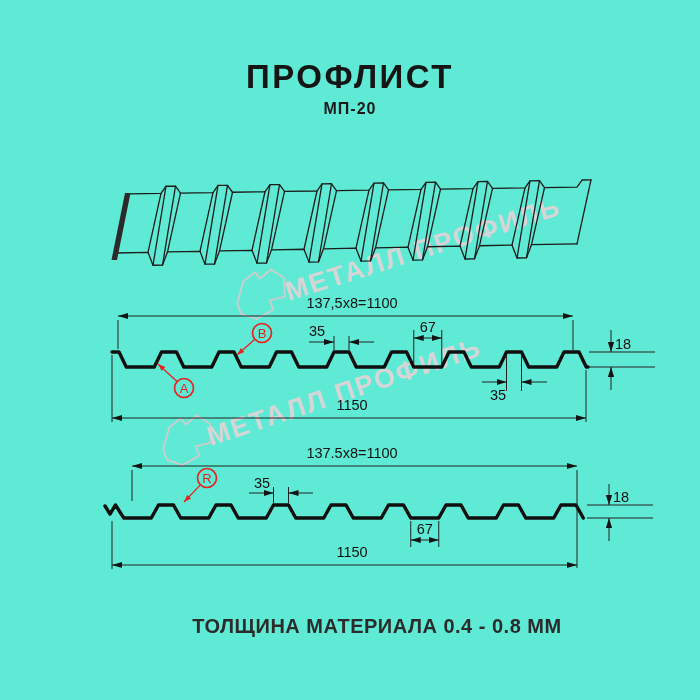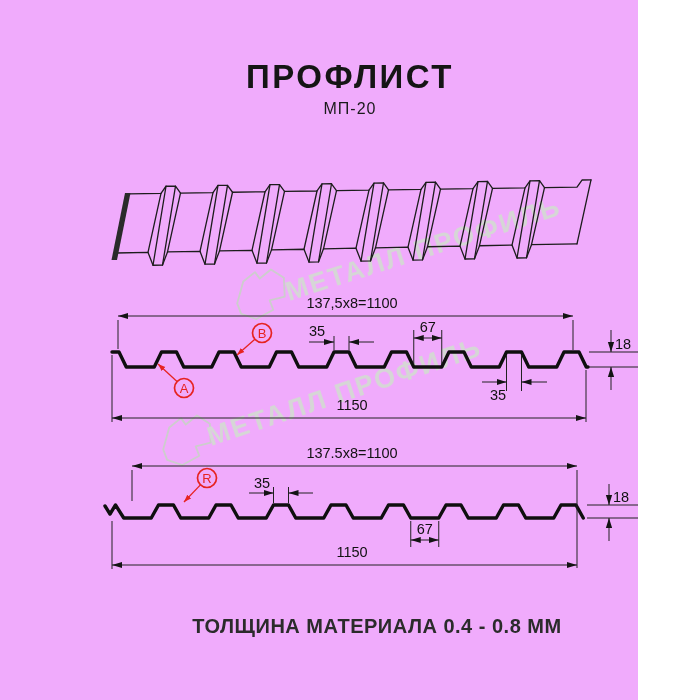--- a/index.html
+++ b/index.html
@@ -1,21 +1,21 @@
 <!DOCTYPE html>
 <html><head>
 <meta charset="utf-8">
 <style>
   html,body{margin:0;padding:0;background:#ffffff;}
-  .page{position:relative;width:638px;height:700px;background:#f0abfc;overflow:hidden;
+  .page{position:relative;width:700px;height:700px;background:#5eead4;overflow:hidden;
         font-family:"Liberation Sans",sans-serif;}
   .title{position:absolute;top:58px;left:0;width:700px;text-align:center;
          font-size:33px;font-weight:bold;letter-spacing:2.5px;color:#151515;}
   .subtitle{position:absolute;top:100px;left:0;width:700px;text-align:center;
-         font-size:16px;font-weight:normal;letter-spacing:1px;color:#1a1a1a;}
+         font-size:16px;font-weight:bold;letter-spacing:1px;color:#1a1a1a;}
   .footer{position:absolute;top:615px;left:0;width:700px;text-align:center;
          font-size:20px;font-weight:bold;letter-spacing:0.5px;color:#2b2b2b;padding-left:27px;}
   svg#drawing{position:absolute;left:0;top:0;}
   .thin{stroke:#222;stroke-width:1;fill:none;}
   .prof{stroke:#0f0f0f;stroke-width:3.4;fill:none;stroke-linejoin:round;stroke-linecap:round;}
   .sheet{stroke:#1c1c1c;stroke-width:1.3;fill:none;stroke-linejoin:round;stroke-linecap:round;}
   .dim-text{font-family:"Liberation Sans",sans-serif;font-size:14.5px;fill:#111;}
   .redline{stroke:#e62320;stroke-width:1.3;fill:none;}
   .label-circle{fill:none;stroke:#e62320;stroke-width:1.7;}
   .label-text{font-family:"Liberation Sans",sans-serif;font-size:13px;fill:#e62320;}

